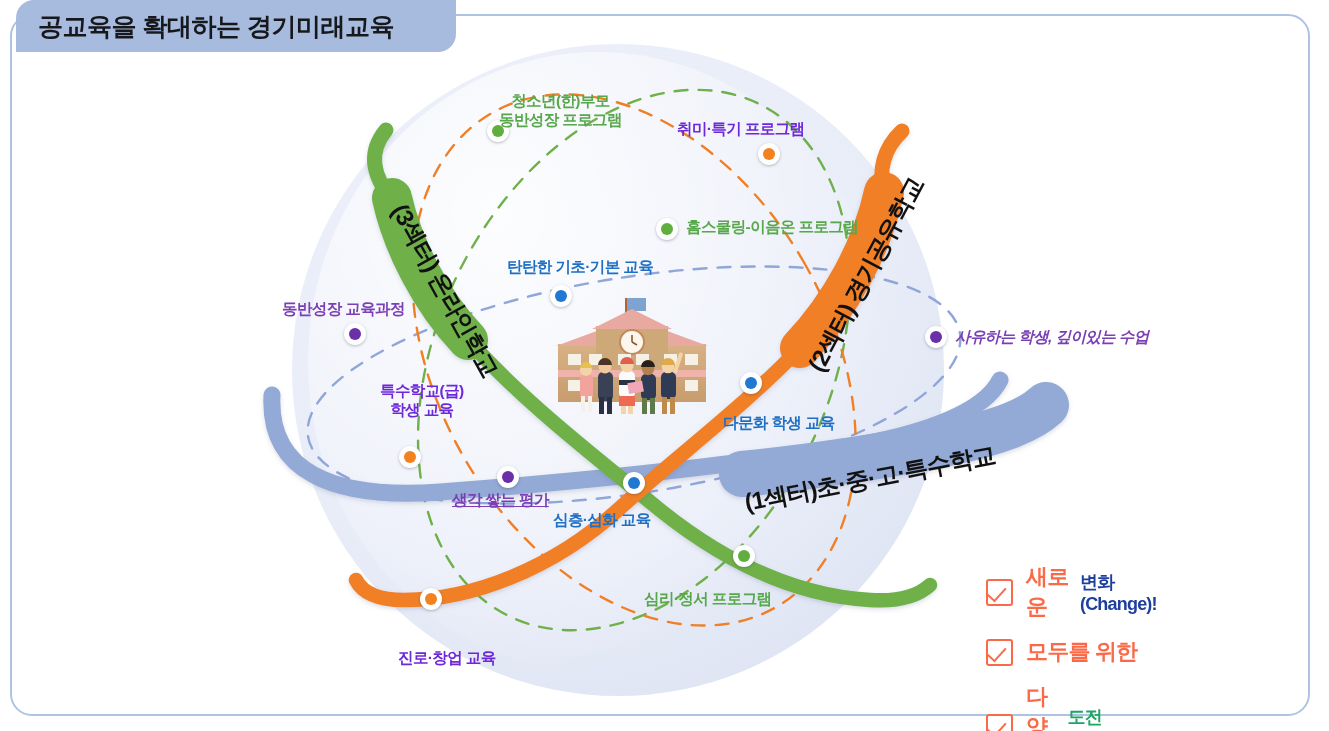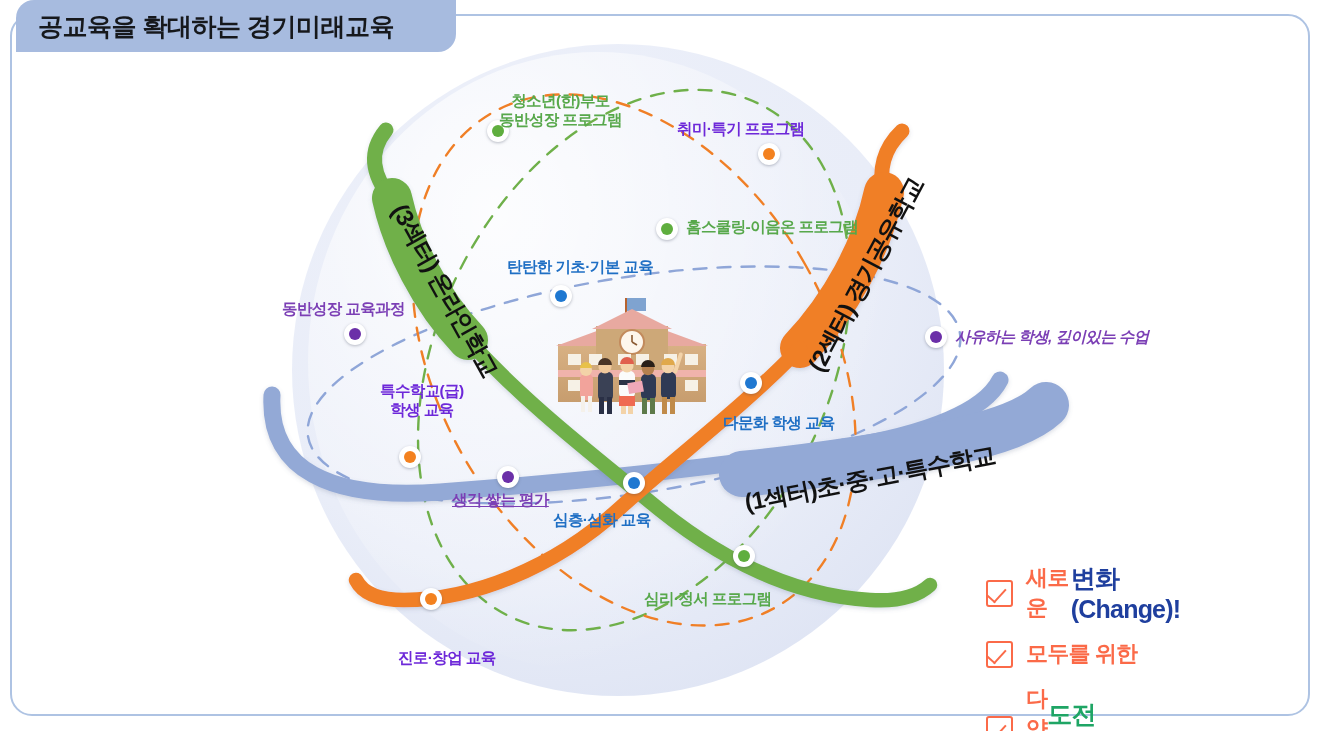--- a/index.html
+++ b/index.html
@@ -48,21 +48,21 @@
       letter-spacing:-1px;white-space:nowrap;transform-origin:left center;}
 
   
   #checklist{position:absolute;left:986px;top:562px;}
   .chk-row{display:flex;align-items:center;margin-bottom:15px;}
   .chk-box{width:23px;height:23px;border:2.4px solid #fb6a48;border-radius:3px;
      position:relative;margin-right:13px;flex:none;}
   .chk-box::after{content:"";position:absolute;left:3px;top:2px;width:9px;height:16px;
      border:solid #fb6a48;border-width:0 2.8px 2.8px 0;transform:rotate(42deg);}
   .chk-pre{font-size:22px;font-weight:bold;color:#fb6a48;letter-spacing:-0.8px;}
-  .chk-key{font-size:25px;font-weight:bold;letter-spacing:-0.8px;margin-left:0;}
+  .chk-key{font-size:18px;font-weight:bold;letter-spacing:-0.8px;margin-left:7px;}
 
   
   #school{position:absolute;left:540px;top:296px;width:184px;height:124px;}
 </style>
 </head>
 <body>
 
 <div id="stage">
 
   <div id="frame"></div>

